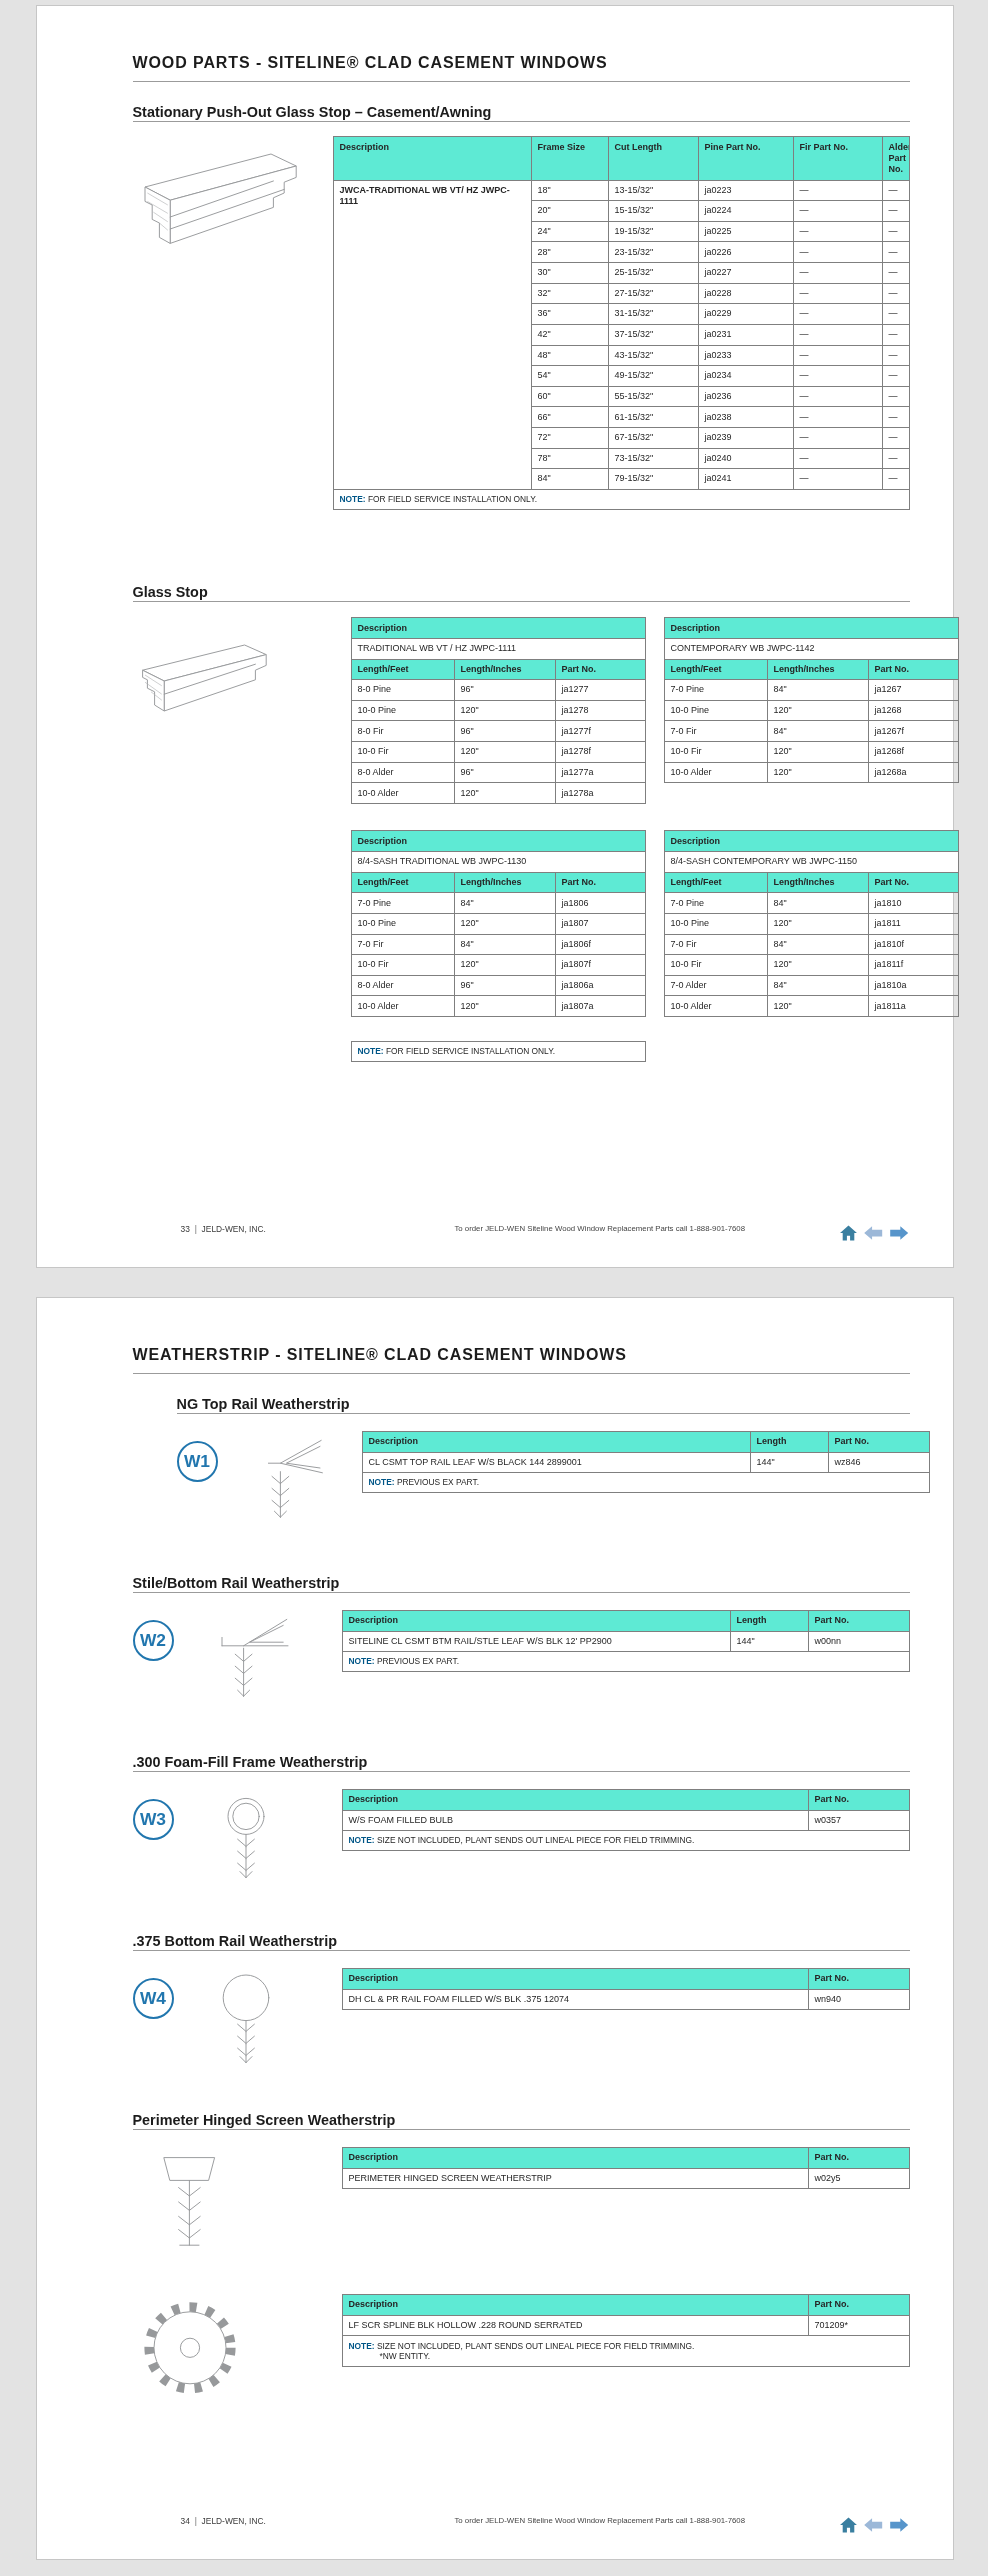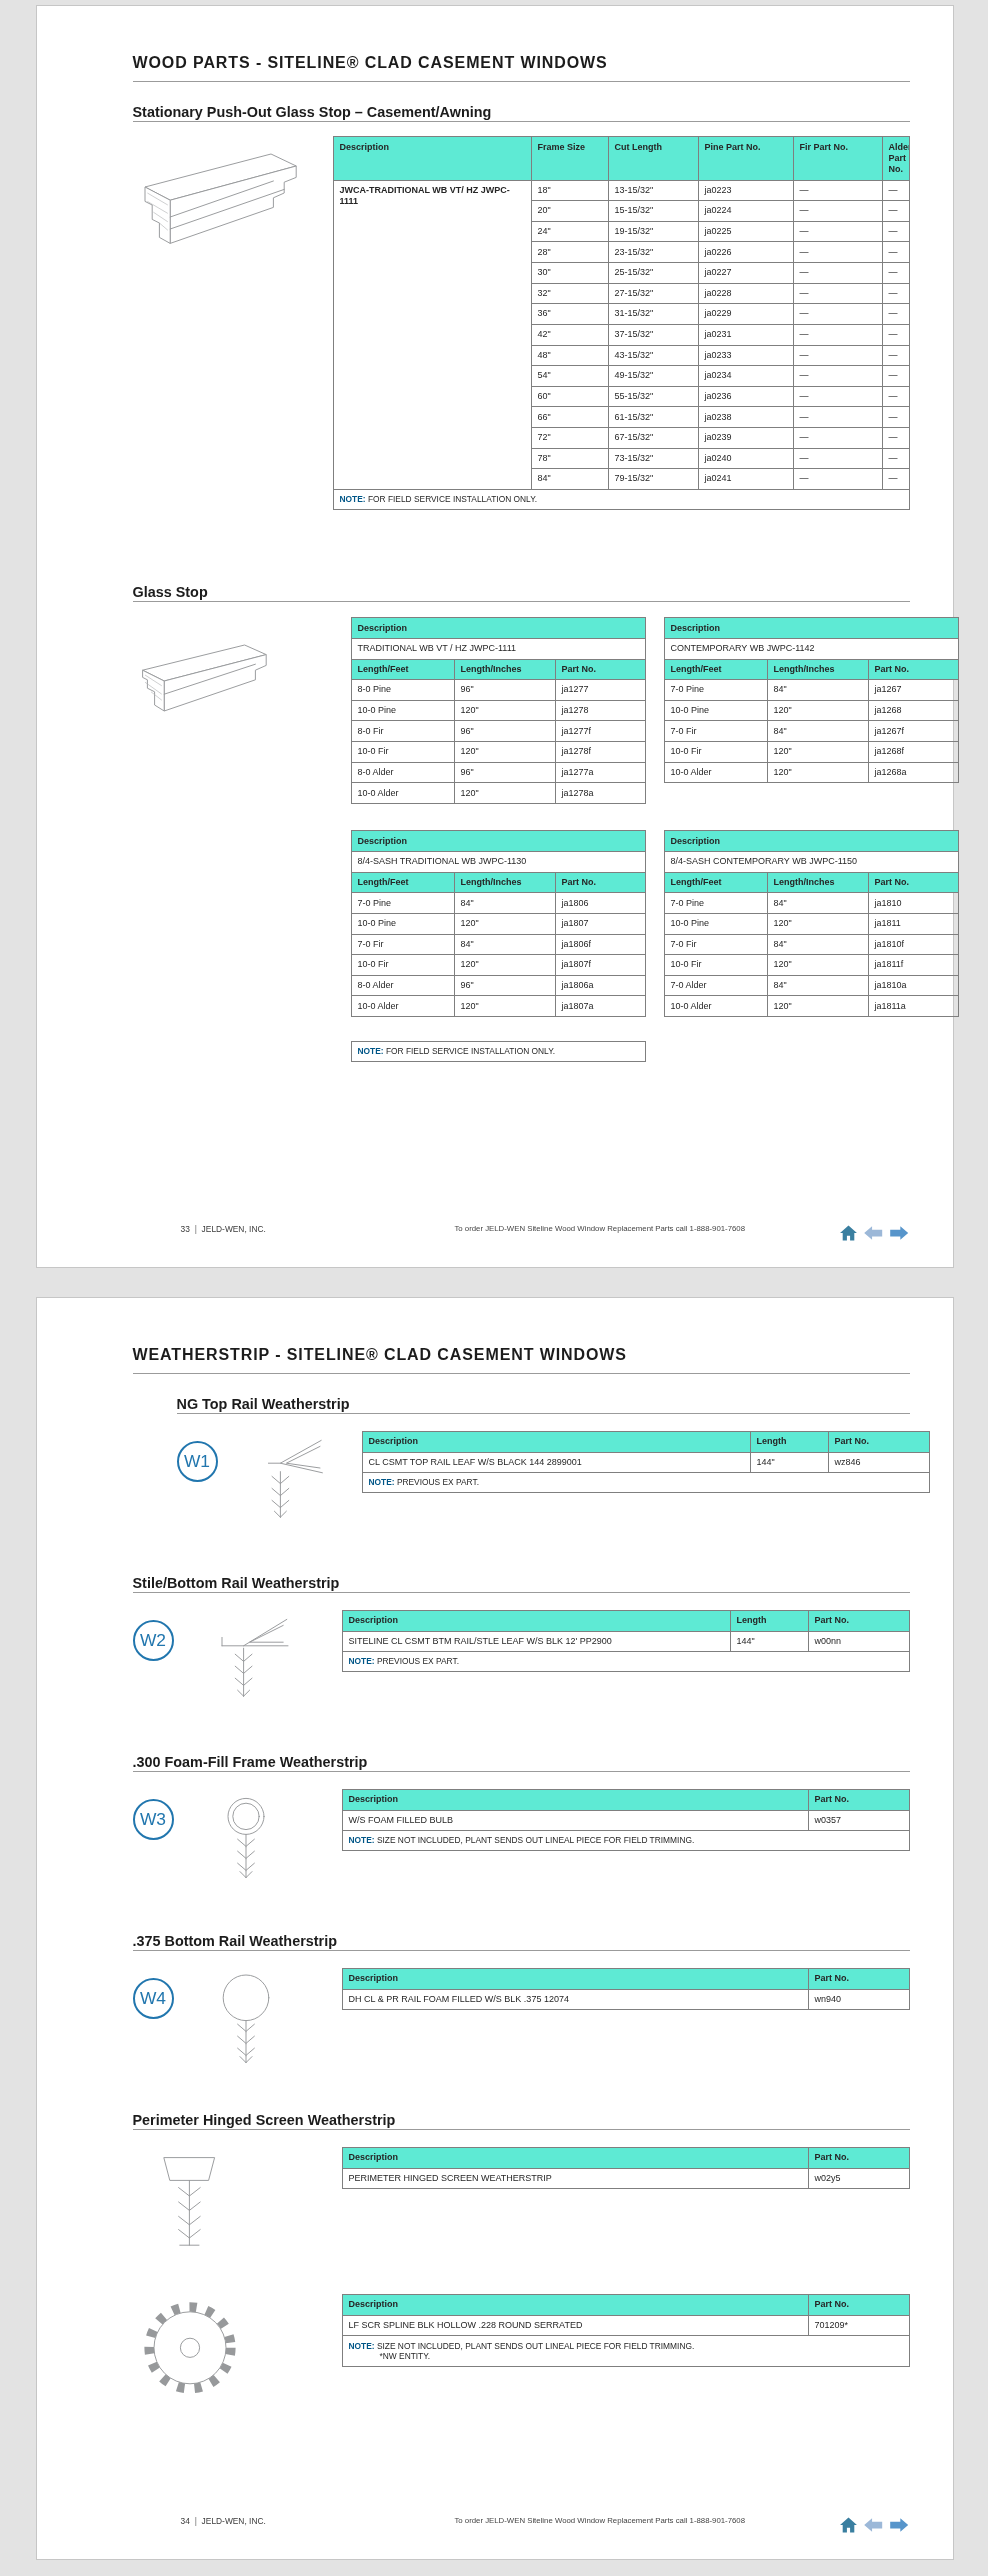--- a/index.html
+++ b/index.html
@@ -80,21 +80,21 @@
   .ws-sec { margin-top: 26.5px; margin-bottom: 38px; }
   .ws-sec.first { margin-top: 21.6px; margin-left: 44px; }
   .ws-body { display: flex; align-items: flex-start; margin-top: 17px; min-height: 106px; }
   .badge {
     flex: none;
     width: 41px; height: 41px;
     border: 2.4px solid #2176ae;
     border-radius: 50%;
     color: #2176ae;
     font-size: 17.4px;
-    font-weight: normal;
+    font-weight: bold;
     display: flex; align-items: center; justify-content: center;
     margin-top: 9.6px;
     background: #fff;
   }
   .ws-art { flex: none; width: 144px; display: flex; justify-content: center; margin-top: 1.2px; }
   .ws-art.noBadge { width: 180px; justify-content: flex-start; }
   .ws-tbl-wrap { margin-left: auto; width: 568px; }
   .ws-tbl { width: 568px; }
 
   

